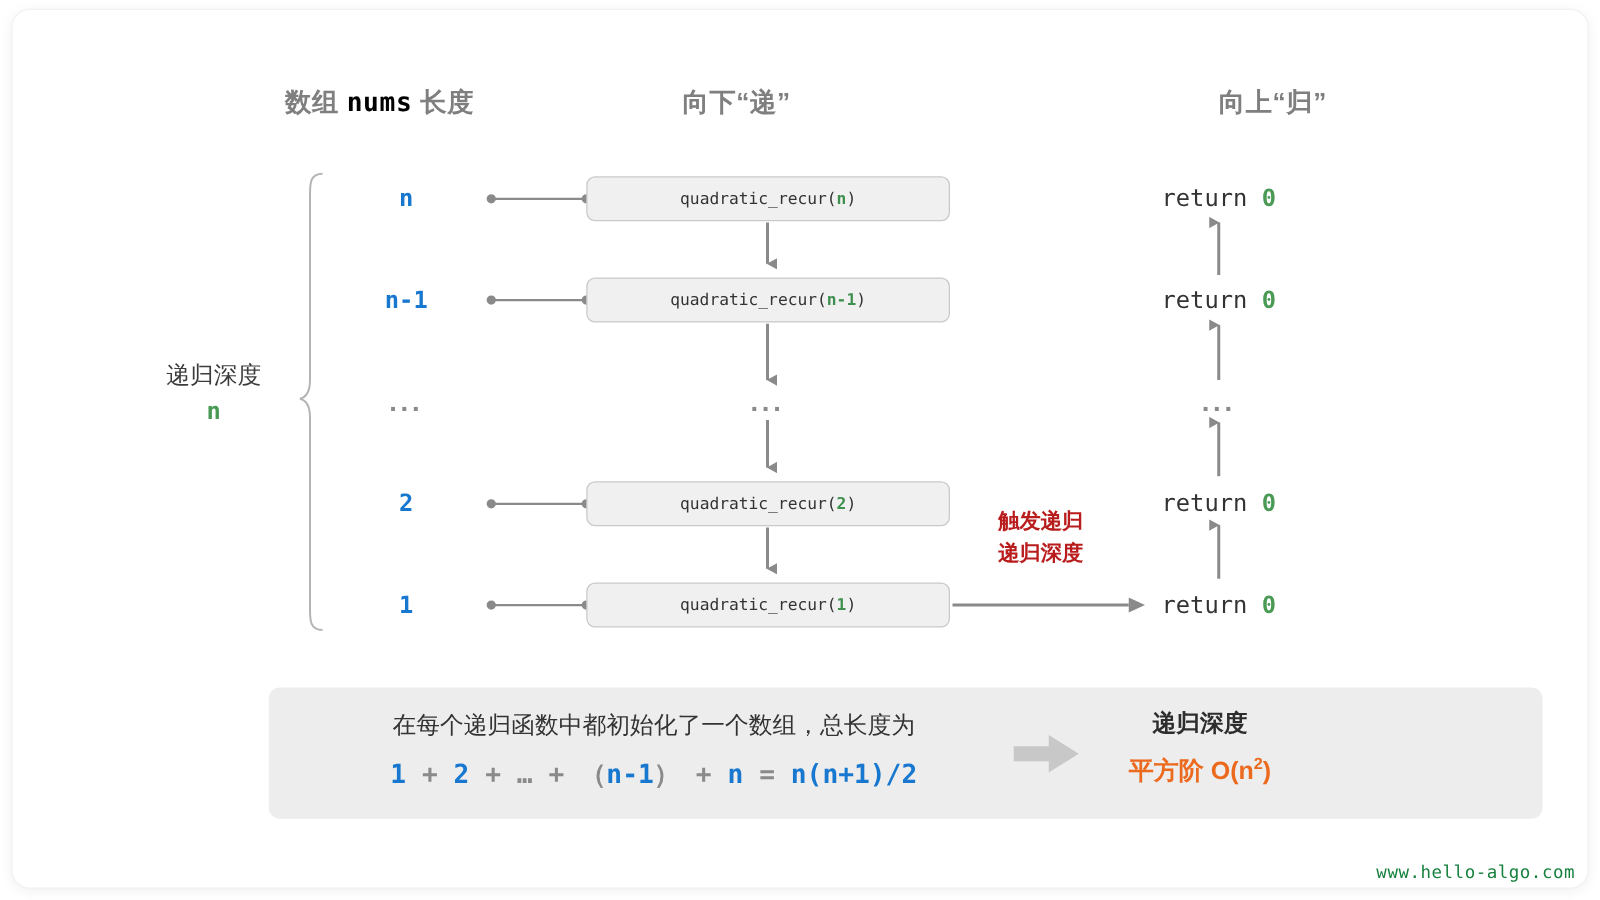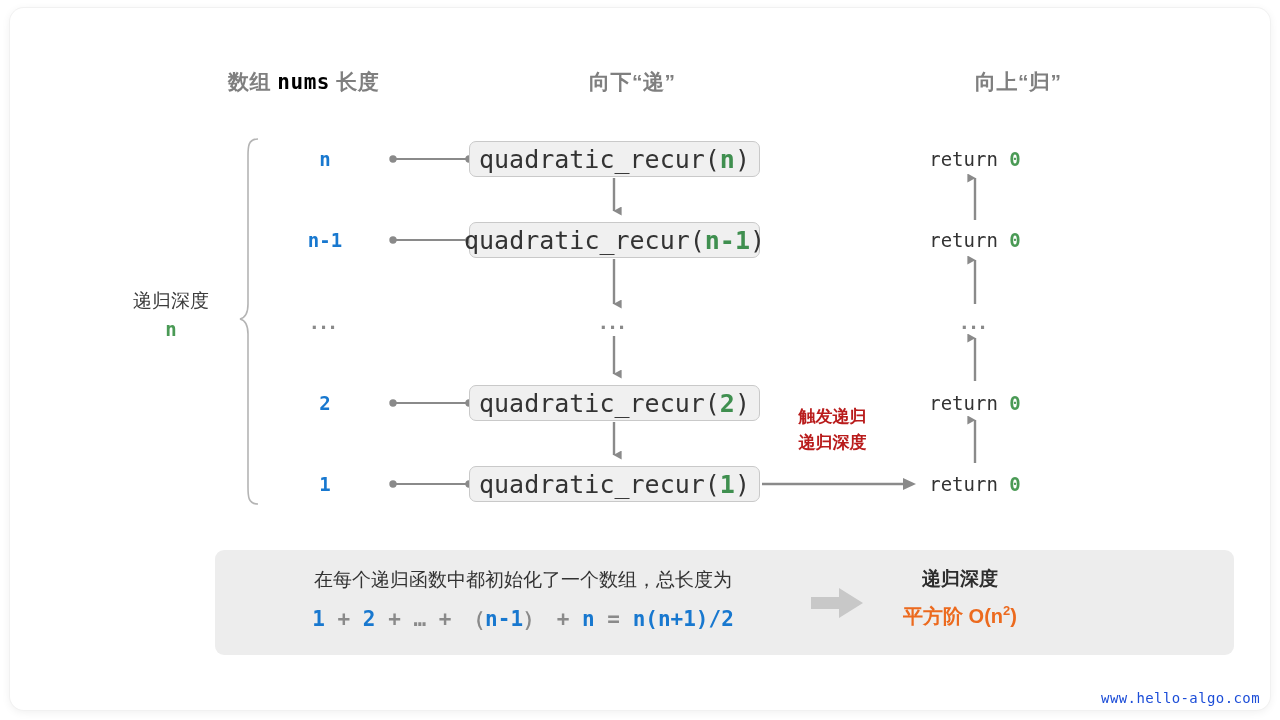--- a/index.html
+++ b/index.html
@@ -78,21 +78,21 @@
   
   .callbox {
     background: #f0f0f0;
     border: 1px solid #c9c9c9;
     border-radius: 7px;
     height: 36px;
     display: flex;
     align-items: center;
     justify-content: center;
     font-family: "DejaVu Sans Mono", "Liberation Mono", monospace;
-    font-size: 25px;
+    font-size: 13px;
     color: #333333;
     white-space: nowrap;
     box-sizing: border-box;
   }
   .callbox .arg { color: #3f8f4f; font-weight: bold; }
 
   
   .ret {
     font-family: "DejaVu Sans Mono", "Liberation Mono", monospace;
     font-size: 19px;
@@ -166,21 +166,21 @@
     white-space: nowrap;
   }
   .sum-right .t2 sup { font-size: 13px; }
 
   .watermark {
     position: absolute;
     right: 30px;
     bottom: 22px;
     font-family: "DejaVu Sans Mono", "Liberation Mono", monospace;
     font-size: 14px;
-    color: #1d4ed8;
+    color: #15803d;
     letter-spacing: 0.4px;
   }
   svg { overflow: visible; }
 </style>
 </head>
 <body>
 
 <div class="card">
 <div class="stage">
 
@@ -245,21 +245,21 @@
       <line x1="965" y1="212" x2="965" y2="170" marker-end="url(#ah-up)"></line>
     </g>
   </svg>
 
   <div class="abs col-head" style="left:218px; top:60px;">
     <span>数组</span>
     <span class="hl">nums</span>
     <span>长度</span>
   </div>
 
-  <div class="abs col-head" style="left:536px; top:60px;margin-left:43px;">向下“递”</div>
+  <div class="abs col-head" style="left:536px; top:60px;">向下“递”</div>
 
   <div class="abs col-head" style="left:925px; top:60px;margin-left:40px;">向上“归”</div>
 
   <div class="abs depth-label" style="left:96px; top:278px; width:130px;">
     <div>递归深度</div>
     <div class="gn">n</div>
   </div>
 
   <div class="abs lnum" style="left:265px; top:140px; width:100px;">n</div>
   <div class="abs lnum" style="left:265px; top:221px; width:100px;">n-1</div>

